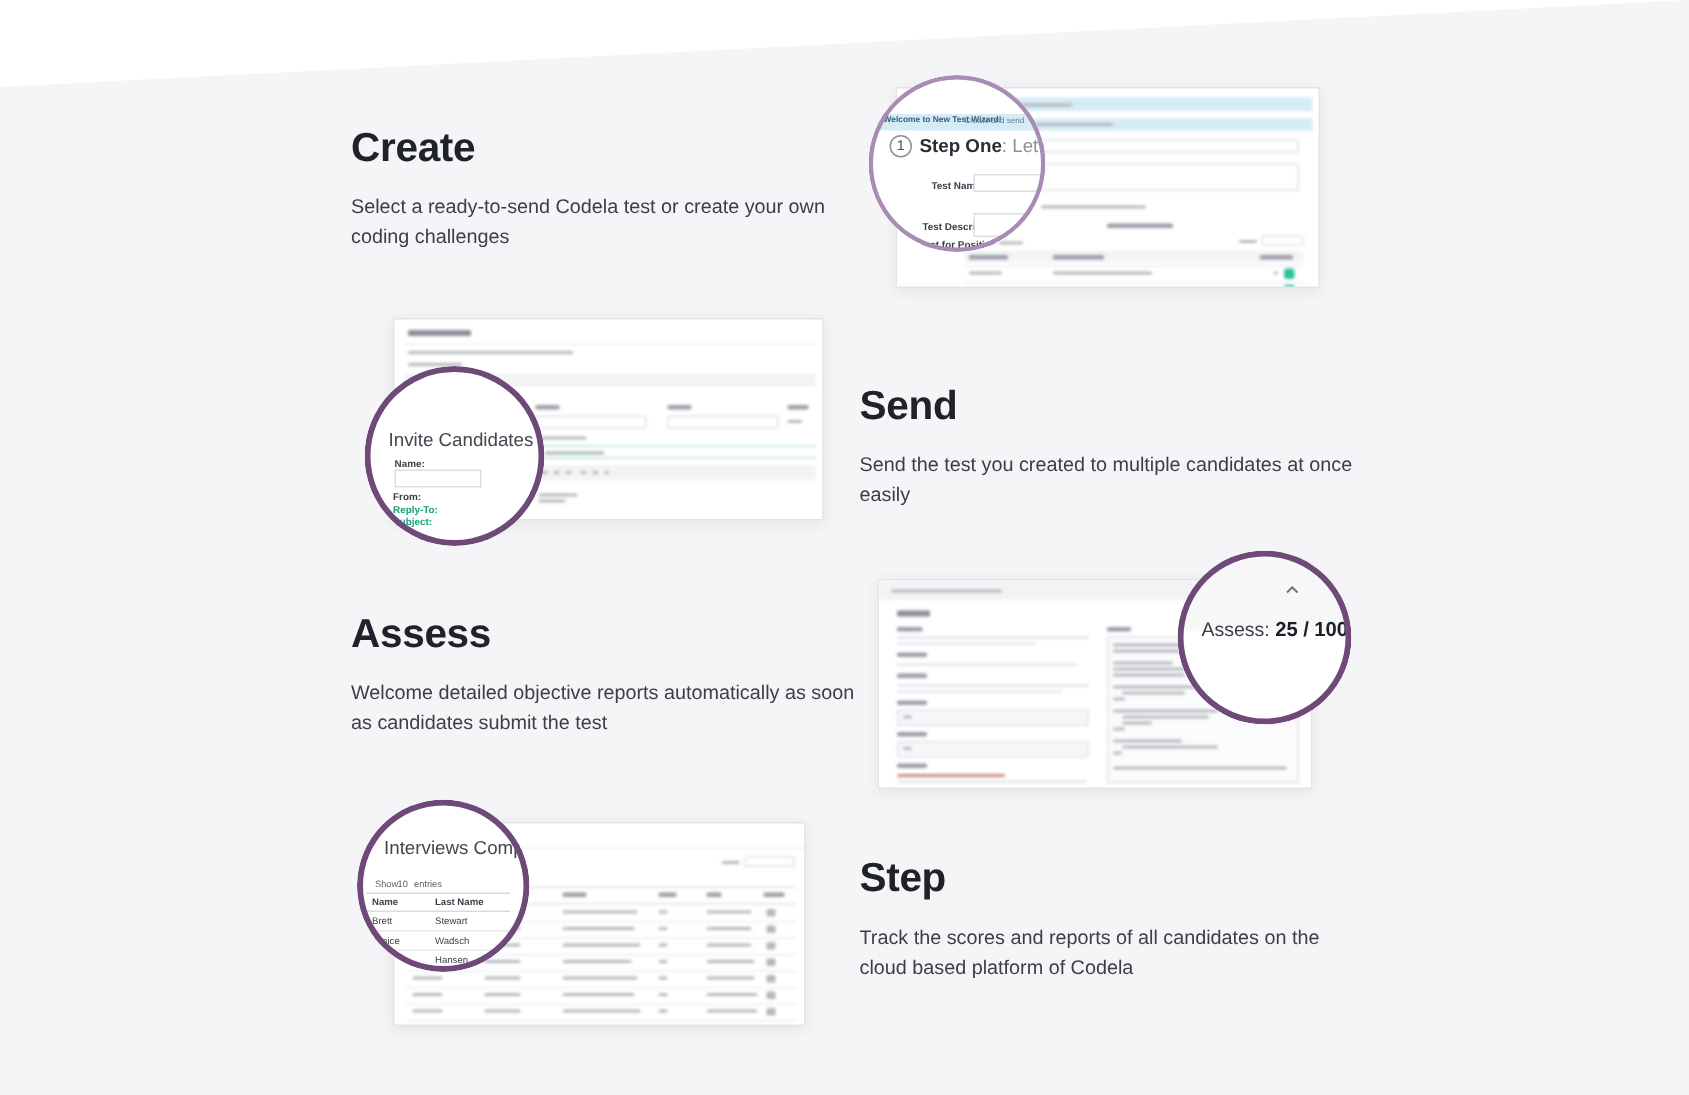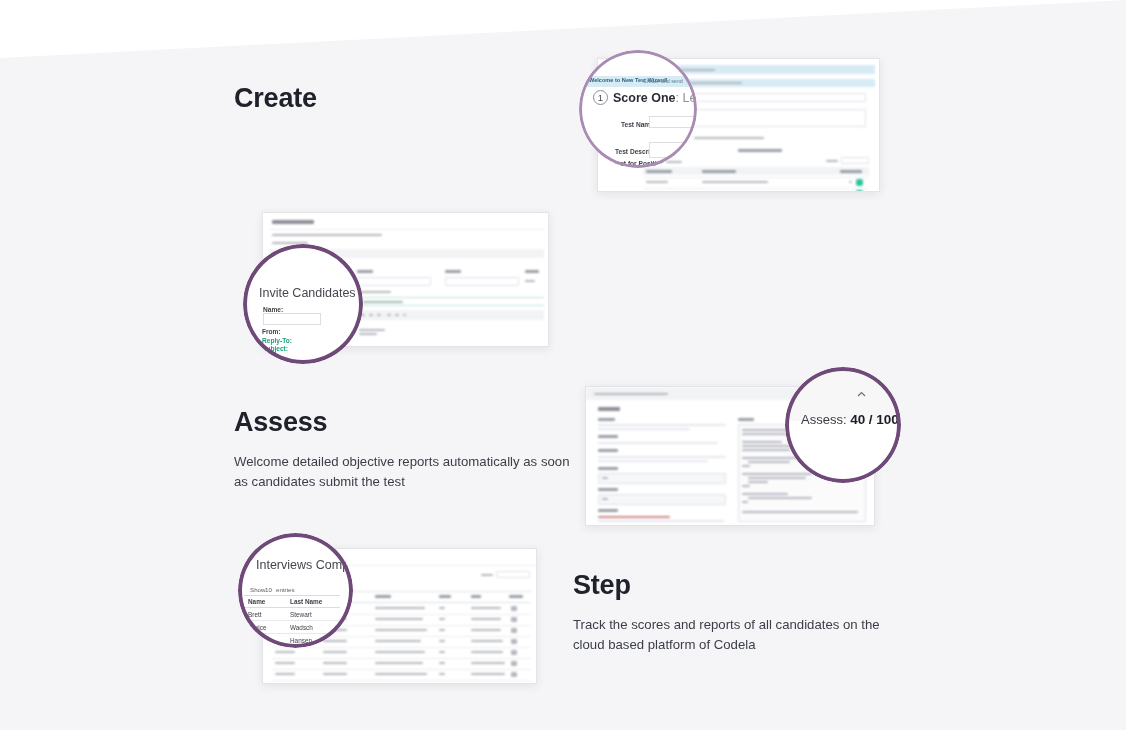--- a/index.html
+++ b/index.html
@@ -117,20 +117,21 @@
 </style>
 </head>
 <body>
 
 <div class="page">
 
   <div class="top-wedge"></div>
 
   <div class="txtblock tb-create">
     <h2>Create</h2>
+    <p>Select a ready-to-send Codela test or create your own coding challenges</p>
   </div>
 
   <div class="shot shot-create">
     <div class="shot-inner blurtxt">
       <div class="bar blue" style="left:6px;top:6px;width:271px;height:9px;"></div>
       <div class="lbl" style="left:9px;top:9px;width:60px;height:3px;background:#4a7fa5;"></div>
       <div class="lbl sm" style="left:73px;top:9.5px;width:44px;"></div>
 
       <div class="bar blue" style="left:6px;top:20px;width:271px;height:8px;"></div>
       <div class="lbl sm" style="left:92px;top:23px;width:52px;"></div>
@@ -170,33 +171,37 @@
     </div>
   </div>
 
   <div class="mag mag-create mag-ring-light">
     <div class="mag-content">
       <div class="bar blue" style="left:6px;top:26px;width:140px;height:11px;"></div>
       <div style="position:absolute;left:10px;top:27px;font-size:5.6px;font-weight:700;color:#2f5e80;white-space:nowrap;filter:blur(.35px);">Welcome to New Test Wizard!</div>
       <div style="position:absolute;left:64px;top:27.5px;font-size:5.4px;color:#5d7f96;white-space:nowrap;filter:blur(.35px);">Create and send</div>
 
       <div class="m-step">
-        <span class="num">1</span><b>Score One</b><span>: Let's fill out</span>
+        <span class="num">1</span><b>Step One</b><span>: Let's fill out</span>
       </div>
 
       <div class="m-lab" style="left:42px;top:71px;">Test Name</div>
       <div class="m-box" style="left:70px;top:66px;width:56px;"></div>
 
       <div class="m-lab" style="left:36px;top:98px;">Test Description</div>
       <div class="m-box" style="left:70px;top:92px;width:56px;height:16px;"></div>
 
       <div class="m-lab" style="left:34px;top:110px;">Test for Position</div>
     </div>
   </div>
 
+  <div class="txtblock tb-send">
+    <h2>Send</h2>
+    <p>Send the test you created to multiple candidates at once easily</p>
+  </div>
 
   <div class="shot shot-send">
     <div class="shot-inner blurtxt">
       <div class="lbl" style="left:9px;top:7px;width:42px;height:4px;background:#8d8f97;"></div>
       <div class="rowline" style="left:6px;top:16px;width:275px;"></div>
       <div class="lbl sm" style="left:9px;top:21px;width:110px;"></div>
       <div class="lbl sm" style="left:9px;top:29px;width:36px;"></div>
       <div class="bar grey" style="left:6px;top:36px;width:275px;height:9px;"></div>
 
       <div class="lbl" style="left:94px;top:57px;width:16px;"></div>
@@ -295,21 +300,21 @@
       <div class="code" style="left:156px;top:124px;width:116px;"></div>
     </div>
   </div>
 
   <div class="mag mag-assess mag-ring-dark">
     <div class="mag-content">
       <div style="position:absolute;left:0;top:0;width:116px;height:54px;background:#f7f7f8;"></div>
       <div style="position:absolute;left:0;top:54px;width:116px;height:62px;background:#ffffff;"></div>
       <div class="m-score" style="left:16px;top:45px;">
         <span>Assess:</span>
-        <b>40</b>
+        <b>25</b>
         <b>/</b>
         <b>100</b>
       </div>
       <div style="position:absolute;left:72px;top:16px;width:9px;height:6px;">
         <svg width="9" height="6" viewBox="0 0 9 6">
             <path d="M1 5 L4.5 1.5 L8 5" fill="none" stroke="#6e7078" stroke-width="1.2"></path>
           </svg>
       </div>
     </div>
   </div>

